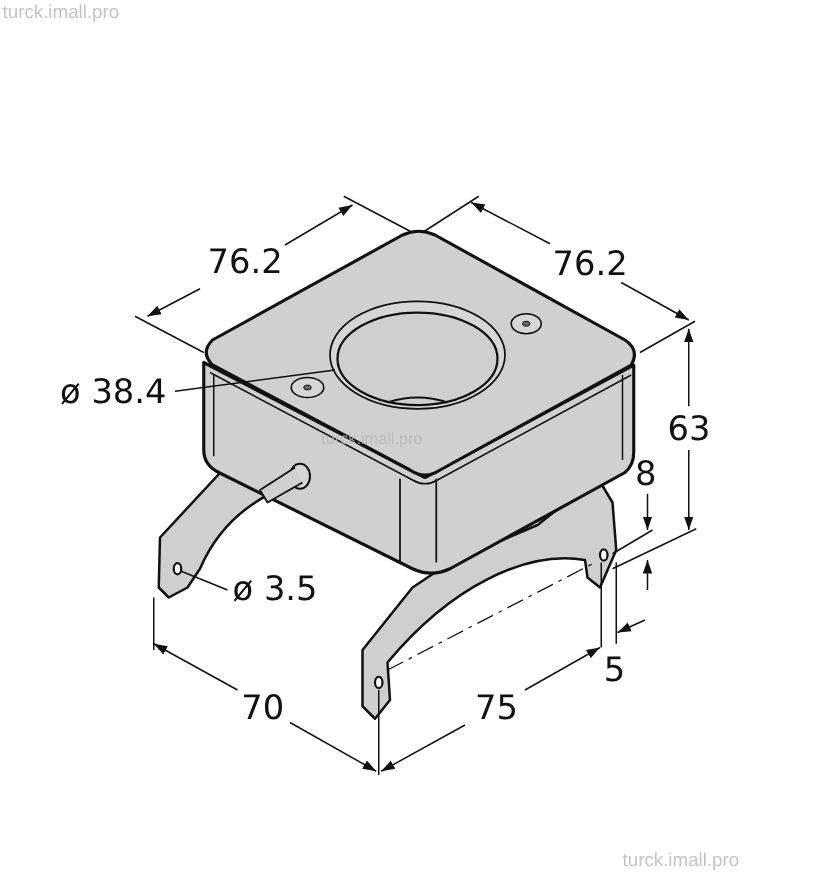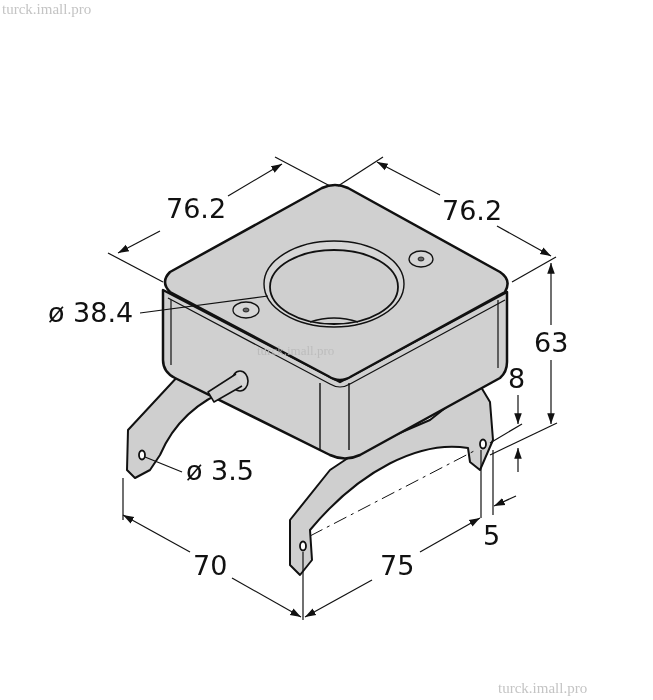--- a/index.html
+++ b/index.html
@@ -1,17 +1,17 @@
 <!DOCTYPE html>
 <html><head>
 <meta charset="utf-8">
 <style>
   html,body{margin:0;padding:0;background:#ffffff;}
   body{width:653px;height:700px;position:relative;overflow:hidden;font-family:"DejaVu Sans","Liberation Sans",sans-serif;}
-  .wm{position:absolute;font-family:Liberation Serif, serif;color:#c4c4c4;font-size:15px;}
+  .wm{position:absolute;font-family:Liberation Sans, sans-serif;color:#c4c4c4;font-size:15px;}
   #wm-top{left:2px;top:1px;}
   #wm-bottom{left:498px;top:680px;}
   #wm-mid{left:257px;top:343px;color:#b8b8b8;font-size:13px;opacity:.8;}
   svg{position:absolute;left:0;top:0;}
   .dim{font-family:"DejaVu Sans","Liberation Sans",sans-serif;font-size:27px;fill:#111;}
 </style>
 </head>
 <body>
 
 <div class="wm" id="wm-top">turck.imall.pro</div>

